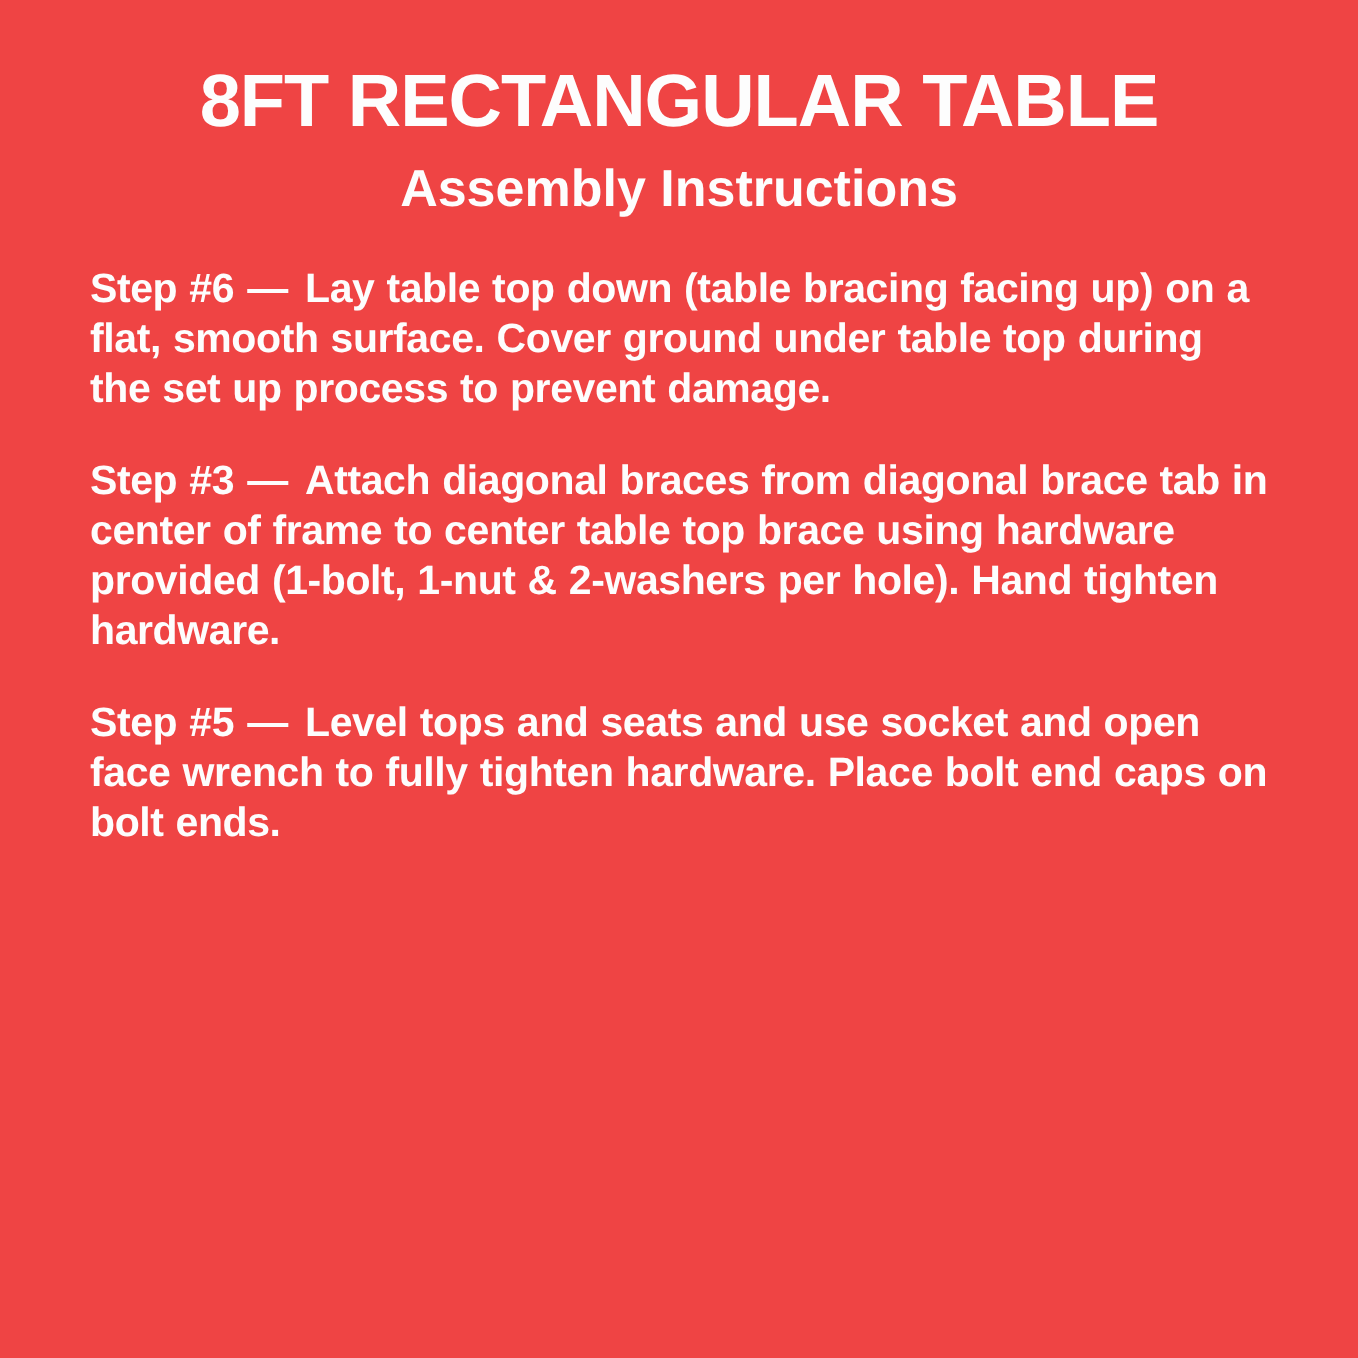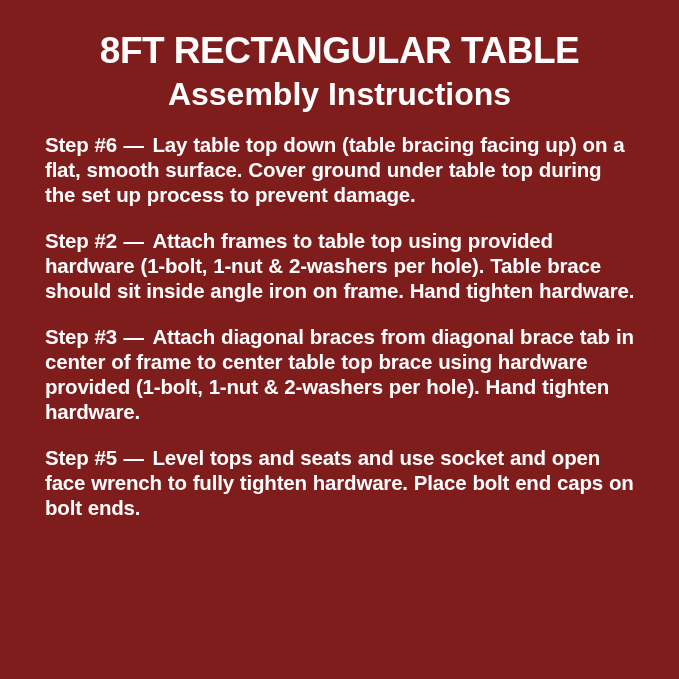--- a/index.html
+++ b/index.html
@@ -4,38 +4,38 @@
 <style>
   html, body {
     margin: 0;
     padding: 0;
     background: #000000;
   }
   .page {
     position: relative;
     width: 679px;
     height: 679px;
-    background: #7f1d1d;
+    background: #ef4444;
     color: #fdfdfd;
     font-family: "Liberation Sans", sans-serif;
     font-weight: 700;
     overflow: hidden;
     box-sizing: border-box;
   }
   .title {
     margin: 30px 0 0 0;
     text-align: center;
     font-size: 37px;
     line-height: 42px;
     letter-spacing: -0.5px;
   }
   .subtitle {
     margin: 7px 0 0 0;
     text-align: center;
-    font-size: 32px;
+    font-size: 26px;
     line-height: 31px;
   }
   .steps {
     margin-top: 22px;
     padding: 0 42px 0 45px;
   }
   .step {
     margin: 0 0 21px 0;
     font-size: 20.5px;
     line-height: 25px;
@@ -49,20 +49,19 @@
 </head>
 <body>
 
 <div class="page">
   <h1 class="title">8FT RECTANGULAR TABLE</h1>
   <h2 class="subtitle">Assembly Instructions</h2>
 
   <div class="steps">
     <p class="step"><span>Step #6</span><span class="dash">—</span><span>Lay table top down (table bracing facing up) on a flat, smooth surface. Cover ground under table top during the set up process to prevent damage.</span></p>
 
-    <p class="step"><span>Step #2</span><span class="dash">—</span><span>Attach frames to table top using provided hardware (1-bolt, 1-nut &amp; 2-washers per hole). Table brace should sit inside angle iron on frame. Hand tighten hardware.</span></p>
 
     <p class="step"><span>Step #3</span><span class="dash">—</span><span>Attach diagonal braces from diagonal brace tab in center of frame to center table top brace using hardware provided (1-bolt, 1-nut &amp; 2-washers per hole). Hand tighten hardware.</span></p>
 
 
     <p class="step"><span>Step #5</span><span class="dash">—</span><span>Level tops and seats and use socket and open face wrench to fully tighten hardware. Place bolt end caps on bolt ends.</span></p>
   </div>
 </div>
 
 </body></html>

